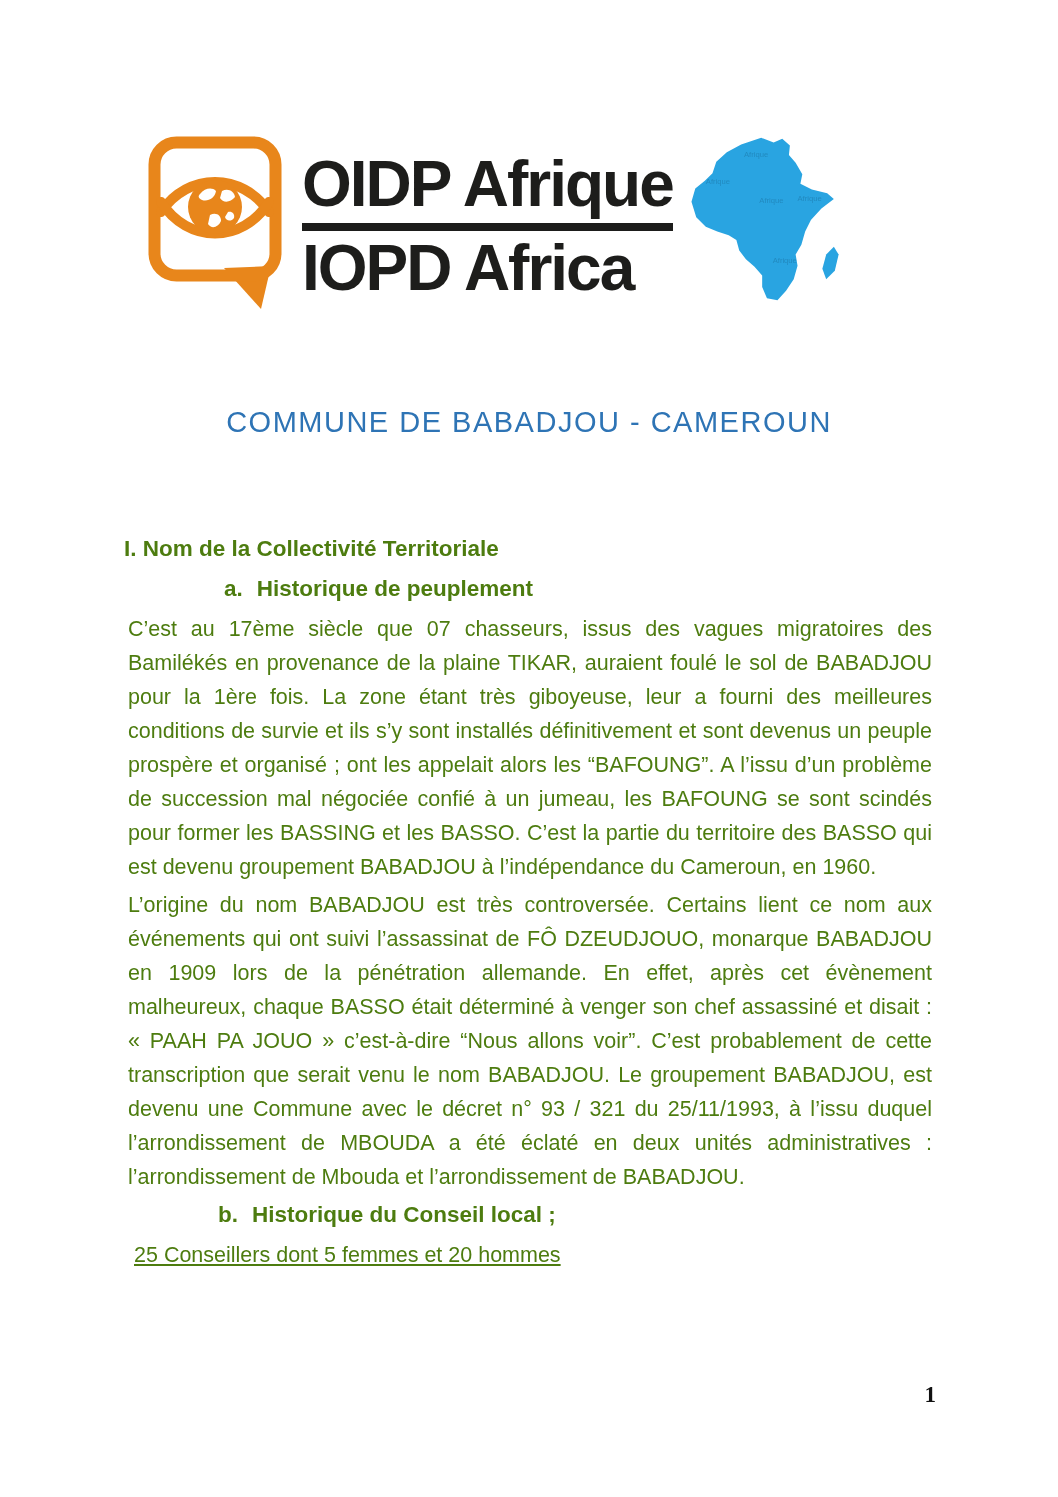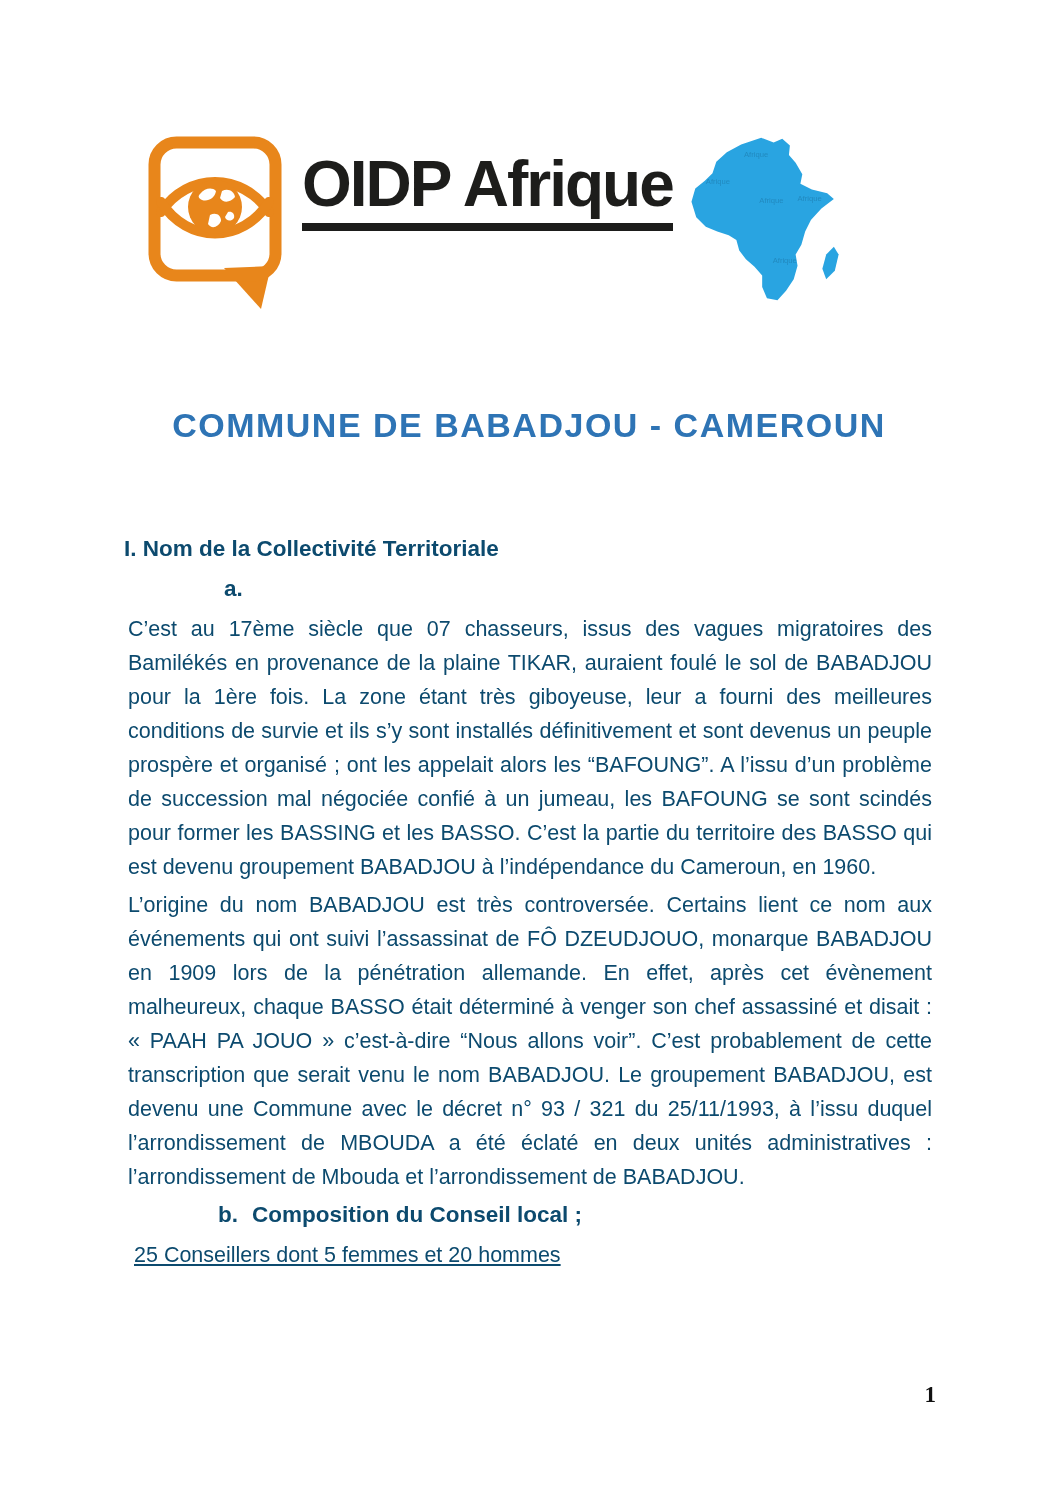--- a/index.html
+++ b/index.html
@@ -43,29 +43,29 @@
     font-family:"Liberation Sans",sans-serif;
     font-size:8px;fill:rgba(0,40,70,0.22);
   }
   .icon-orange{fill:var(--orange);}
   .icon-stroke{stroke:var(--orange);fill:none;}
 
   
   .doc-title{
     position:absolute;top:406px;left:0;width:100%;
     text-align:center;
-    font-size:34px;font-weight:bold;
+    font-size:29px;font-weight:normal;
     letter-spacing:1.5px;
     color:var(--title-color);
   }
 
   
   .content{
     position:absolute;left:124px;top:532px;width:812px;
-    font-size:21.5px;line-height:34px;color:#0c4a6e;
+    font-size:21.5px;line-height:34px;color:#4d7c0f;
   }
   .h-section{
     margin:0 0 6px 0;font-size:22.5px;line-height:34px;font-weight:bold;
   }
   .h-sub{
     margin:0 0 6px 100px;font-size:22.5px;line-height:34px;font-weight:bold;
     display:flex;
   }
   .h-sub .marker{margin-right:14px;}
   .content p{margin:4px;text-align:justify;}
@@ -99,20 +99,21 @@
 
       <path fill="#ffffff" d="M 52,58 c 5,-6 12,-7 16,-3 c -1,7 -8,11 -14,9 c -4,-2 -4,-4 -2,-6 z"></path>
       <path fill="#ffffff" d="M 74,55 c 6,-3 12,0 13,6 c -5,6 -12,6 -15,1 z"></path>
       <path fill="#ffffff" d="M 62,79 c 6,-3 11,0 11,6 c -3,7 -10,8 -13,3 z"></path>
       <path fill="#ffffff" d="M 80,76 c 4,-1 7,2 6,6 c -3,4 -8,3 -9,-1 z"></path>
     </svg>
 
     <div class="logo-textblock">
       <div class="logo-line">OIDP Afrique</div>
       <span class="logo-divider"></span>
+      <div class="logo-line">IOPD Africa</div>
     </div>
 
     <svg class="africa-map" viewBox="0 0 170 180" xmlns="http://www.w3.org/2000/svg" aria-hidden="true">
       <path class="africa-fill" d="M 80,4 L 93,9 L 102,5 L 110,12 L 109,22 L 116,30
         L 123,42 L 121,52 L 133,58 L 149,62 L 156,68 L 143,78 L 132,90 L 126,102
         L 122,116 L 116,126 L 118,138 L 114,152 L 106,164 L 97,174 L 86,172
         L 81,160 L 81,148 L 73,139 L 64,131 L 57,122 L 54,111 L 46,106 L 34,102
         L 22,97 L 12,87 L 7,71 L 11,57 L 21,49 L 29,41 L 33,29 L 44,19 L 59,11 Z"></path>
       <path class="africa-fill" d="M 148,126 L 156,118 L 161,126 L 157,143 L 148,152 L 144,141 Z"></path>
       <text class="wm" x="62" y="24">Afrique</text>
@@ -124,29 +125,30 @@
   </div>
 
   <div class="doc-title">COMMUNE DE BABADJOU - CAMEROUN</div>
 
   <div class="content">
 
     <div class="h-section">I. Nom de la Collectivité Territoriale</div>
 
     <div class="h-sub">
       <span class="marker">a.</span>
+      <span>Historique de peuplement</span>
     </div>
 
     <p>C’est au 17ème siècle que 07 chasseurs, issus des vagues migratoires des Bamilékés en provenance de la plaine TIKAR, auraient foulé le sol de BABADJOU pour la 1ère fois. La zone étant très giboyeuse, leur a fourni des meilleures conditions de survie et ils s’y sont installés définitivement et sont devenus un peuple prospère et organisé ; ont les appelait alors les “BAFOUNG”. A l’issu d’un problème de succession mal négociée confié à un jumeau, les BAFOUNG se sont scindés pour former les BASSING et les BASSO. C’est la partie du territoire des BASSO qui est devenu groupement BABADJOU à l’indépendance du Cameroun, en 1960.</p>
 
     <p>L’origine du nom BABADJOU est très controversée. Certains lient ce nom aux événements qui ont suivi l’assassinat de FÔ DZEUDJOUO, monarque BABADJOU en 1909 lors de la pénétration allemande. En effet, après cet évènement malheureux, chaque BASSO était déterminé à venger son chef assassiné et disait : « PAAH PA JOUO » c’est-à-dire “Nous allons voir”. C’est probablement de cette transcription que serait venu le nom BABADJOU. Le groupement BABADJOU, est devenu une Commune avec le décret n° 93 / 321 du 25/11/1993, à l’issu duquel l’arrondissement de MBOUDA a été éclaté en deux unités administratives : l’arrondissement de Mbouda et l’arrondissement de BABADJOU.</p>
 
     <div class="h-sub" style="margin-left:94px;">
       <span class="marker">b.</span>
-      <span>Composition du Conseil local ;</span>
+      <span>Historique du Conseil local ;</span>
     </div>
 
     <p class="council">25 Conseillers dont 5 femmes et 20 hommes</p>
   </div>
 
   <div class="page-number">1</div>
 
 </div>
 
 </body></html>

